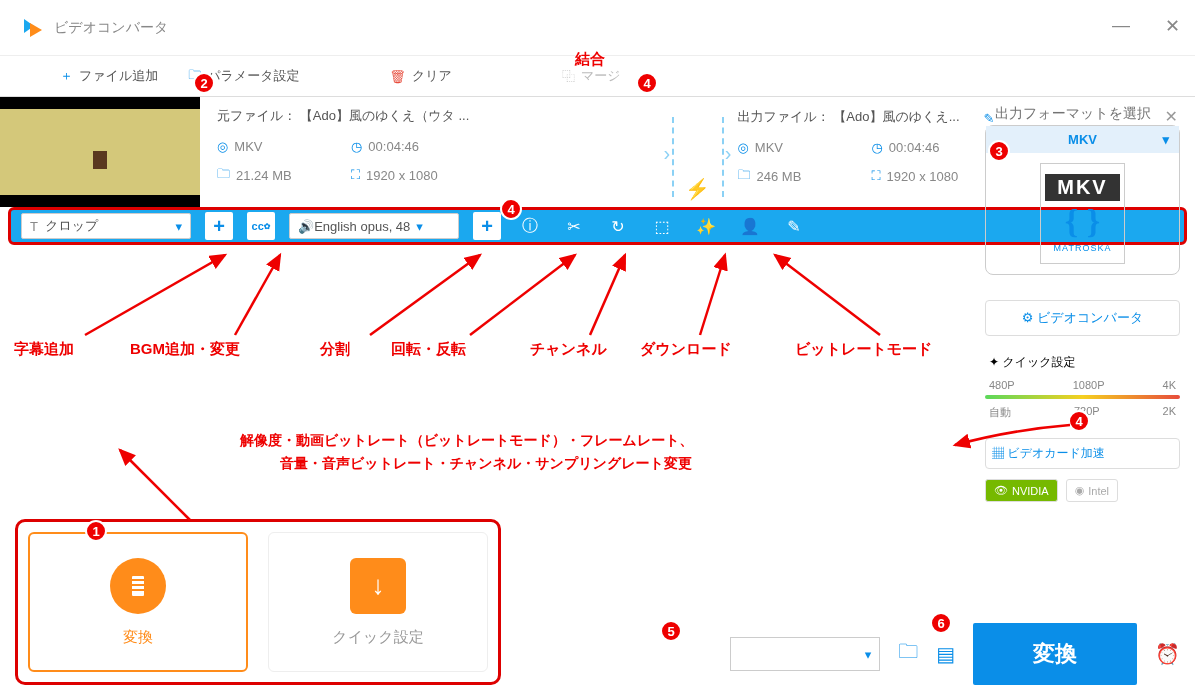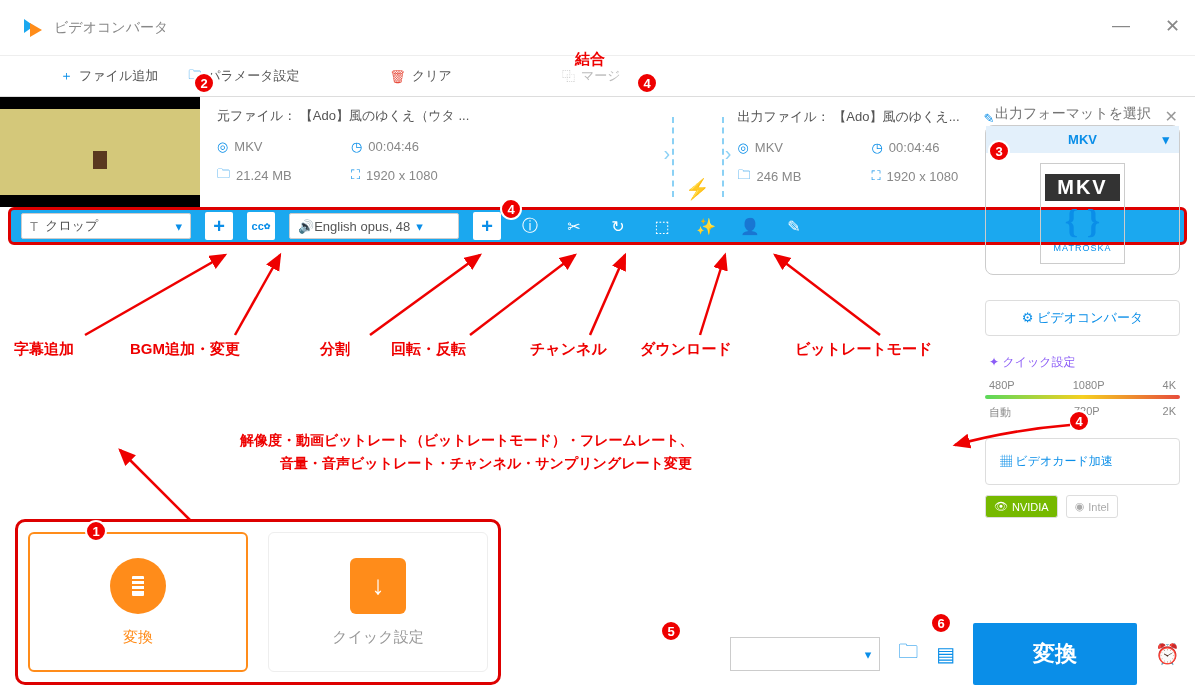--- a/index.html
+++ b/index.html
@@ -39,24 +39,24 @@
 .right-panel{position:absolute;right:15px;top:105px;width:195px}
 .rp-title{color:#737373;font-size:14px;margin-bottom:2px;margin-left:10px}
 .fmt-box{border:1px solid #ccc;border-radius:8px;padding:10px;text-align:center;margin-bottom:25px}
 .fmt-head{background:#e3f0fb;color:#0a8ee8;padding:6px;font-weight:bold;position:relative;margin:-10px -10px 10px}
 .fmt-head .tri{position:absolute;right:10px;color:#0a8ee8}
 .mkv-logo{border:1px solid #ccc;padding:10px 4px;display:inline-block}
 .mkv-logo .bar{background:#333;color:#fff;font-weight:bold;padding:2px 12px;font-size:20px;letter-spacing:2px}
 .mkv-logo .squig{color:#0a8ee8;font-size:34px;font-weight:bold;font-family:serif;margin:2px 0}
 .mkv-logo .sub{color:#0a8ee8;font-size:9px;letter-spacing:1px}
 .param-btn{border:1px solid #ddd;padding:8px 12px;color:#0a8ee8;cursor:pointer;text-align:center;margin-bottom:18px;border-radius:4px}
-.quick-title{color:#8b5cf6;margin-bottom:8px;font-size:12px;margin-left:4px}
+.quick-title{color:#000000;margin-bottom:8px;font-size:12px;margin-left:4px}
 .qrow{display:flex;justify-content:space-between;font-size:11px;color:#888;padding:0 4px;margin-bottom:4px}
 .qline{height:4px;background:linear-gradient(to right,#5bd85b 0%,#f5d020 50%,#e74c3c 100%);border-radius:2px;margin-bottom:6px}
-.gpu-title{color:#0a8ee8;margin:18px 0 10px;font-size:12px;border:1px solid #ddd;padding:14px;border-radius:4px}
+.gpu-title{color:#0a8ee8;margin:18px 0 10px;font-size:12px;border:1px solid #ddd;padding:6px;border-radius:4px}
 .gpu-row{display:flex;gap:8px}
 .gpu-chip{border:1px solid #ddd;padding:4px 8px;font-size:11px;border-radius:3px;display:flex;align-items:center;gap:4px}
 .nv{background:#76b900;color:#fff}
 .annotations{position:absolute;pointer-events:none;top:0;left:0;right:0;bottom:0;z-index:50}
 .ann-text{position:absolute;color:#e00;font-weight:bold;font-size:15px;text-shadow:0 0 3px #fff,0 0 3px #fff}
 .ann-text.big{font-size:14px}
 .num-badge{position:absolute;width:22px;height:22px;background:#e00;color:#fff;border-radius:50%;display:flex;align-items:center;justify-content:center;font-weight:bold;font-size:13px;border:2px solid #fff}
 .bottom-tabs{position:absolute;left:15px;bottom:10px;display:flex;gap:20px;border:3px solid #d00;border-radius:10px;padding:10px;background:#fff}
 .btab{width:220px;height:140px;border:1px solid #eee;display:flex;flex-direction:column;align-items:center;justify-content:center;gap:14px;cursor:pointer;border-radius:6px}
 .btab.active{border:2px solid #ff8c1a}

